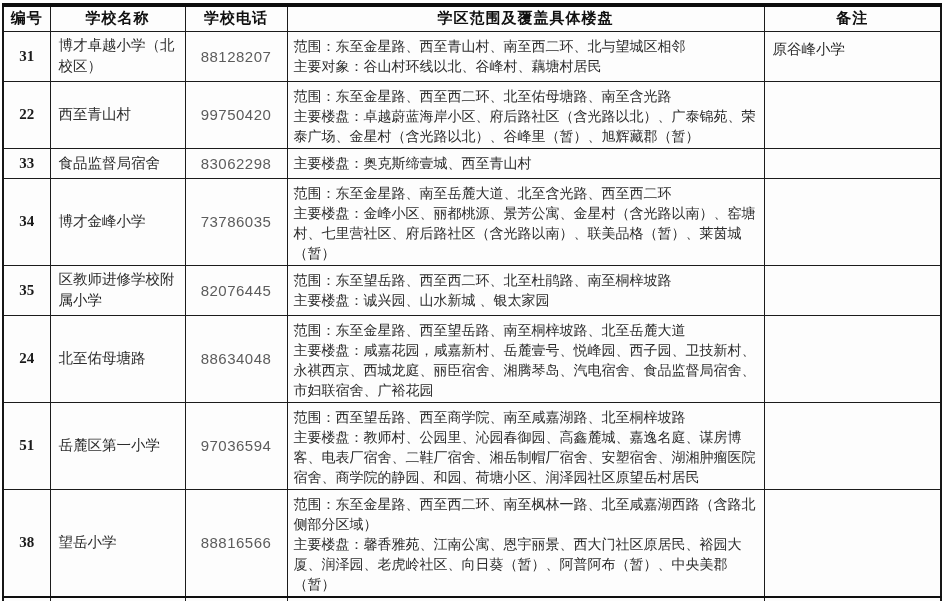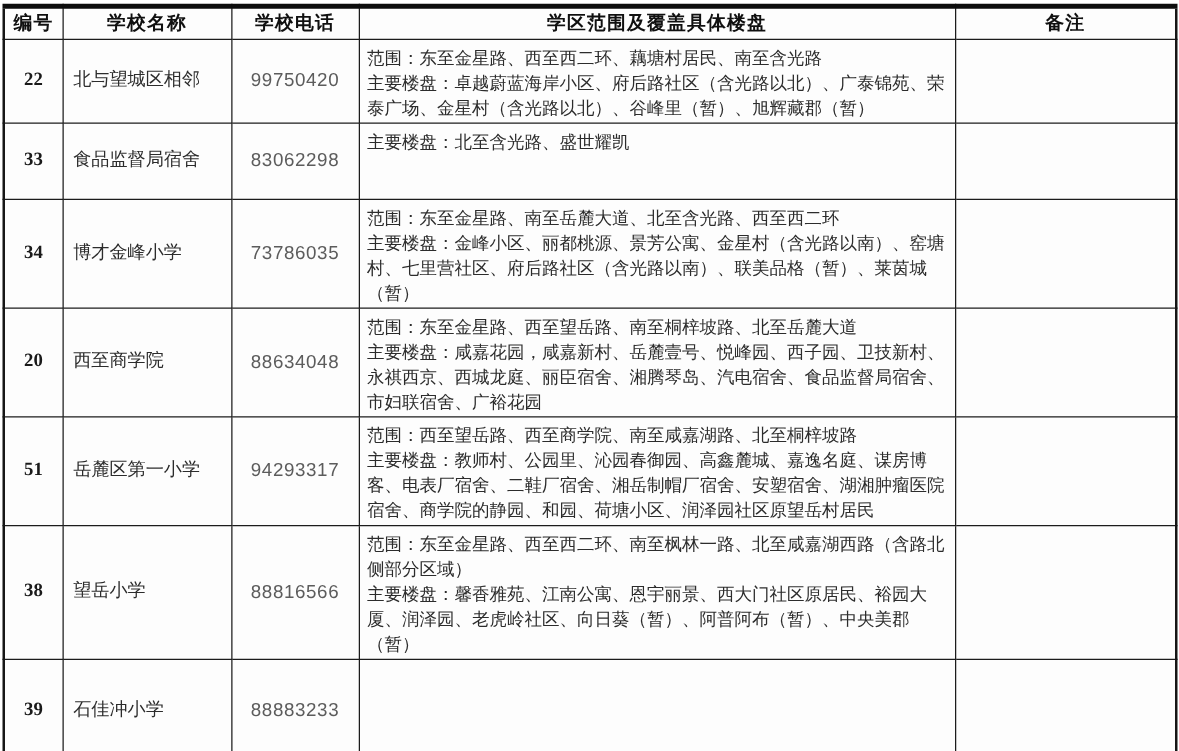--- a/index.html
+++ b/index.html
@@ -79,63 +79,83 @@
     <tr>
       <th>编号</th>
       <th>学校名称</th>
       <th>学校电话</th>
       <th>学区范围及覆盖具体楼盘</th>
       <th>备注</th>
     </tr>
   </thead>
   <tbody>
     <tr>
+      <td class="c-id">31</td>
+      <td class="c-name">博才卓越小学（北校区）</td>
+      <td class="c-phone">88128207</td>
+      <td class="c-range">
+        <div class="rline">范围：东至金星路、西至青山村、南至西二环、北与望城区相邻</div>
+        <div class="rline">主要对象：谷山村环线以北、谷峰村、藕塘村居民</div>
+      </td>
+      <td class="c-note">原谷峰小学</td>
+    </tr>
+    <tr>
       <td class="c-id">22</td>
-      <td class="c-name">北与望城区相邻</td>
+      <td class="c-name">西至青山村</td>
       <td class="c-phone">99750420</td>
       <td class="c-range">
-        <div class="rline">范围：东至金星路、西至西二环、藕塘村居民、南至含光路</div>
+        <div class="rline">范围：东至金星路、西至西二环、北至佑母塘路、南至含光路</div>
         <div class="rline">主要楼盘：卓越蔚蓝海岸小区、府后路社区（含光路以北）、广泰锦苑、荣泰广场、金星村（含光路以北）、谷峰里（暂）、旭辉藏郡（暂）</div>
       </td>
       <td class="c-note"></td>
     </tr>
     <tr>
       <td class="c-id">33</td>
       <td class="c-name">食品监督局宿舍</td>
       <td class="c-phone">83062298</td>
       <td class="c-range">
-        <div class="rline">主要楼盘：北至含光路、盛世耀凯</div>
+        <div class="rline">主要楼盘：奥克斯缔壹城、西至青山村</div>
         <div class="rline"></div>
       </td>
       <td class="c-note"></td>
     </tr>
     <tr>
       <td class="c-id">34</td>
       <td class="c-name">博才金峰小学</td>
       <td class="c-phone">73786035</td>
       <td class="c-range">
         <div class="rline">范围：东至金星路、南至岳麓大道、北至含光路、西至西二环</div>
         <div class="rline">主要楼盘：金峰小区、丽都桃源、景芳公寓、金星村（含光路以南）、窑塘村、七里营社区、府后路社区（含光路以南）、联美品格（暂）、莱茵城（暂）</div>
       </td>
       <td class="c-note"></td>
     </tr>
     <tr>
-      <td class="c-id">20</td>
-      <td class="c-name">西至商学院</td>
+      <td class="c-id">35</td>
+      <td class="c-name">区教师进修学校附属小学</td>
+      <td class="c-phone">82076445</td>
+      <td class="c-range">
+        <div class="rline">范围：东至望岳路、西至西二环、北至杜鹃路、南至桐梓坡路</div>
+        <div class="rline">主要楼盘：诚兴园、山水新城 、银太家园</div>
+      </td>
+      <td class="c-note"></td>
+    </tr>
+    <tr>
+      <td class="c-id">24</td>
+      <td class="c-name">北至佑母塘路</td>
       <td class="c-phone">88634048</td>
       <td class="c-range">
         <div class="rline">范围：东至金星路、西至望岳路、南至桐梓坡路、北至岳麓大道</div>
         <div class="rline">主要楼盘：咸嘉花园，咸嘉新村、岳麓壹号、悦峰园、西子园、卫技新村、永祺西京、西城龙庭、丽臣宿舍、湘腾琴岛、汽电宿舍、食品监督局宿舍、市妇联宿舍、广裕花园</div>
       </td>
       <td class="c-note"></td>
     </tr>
     <tr>
       <td class="c-id">51</td>
       <td class="c-name">岳麓区第一小学</td>
-      <td class="c-phone">94293317</td>
+      <td class="c-phone">97036594</td>
       <td class="c-range">
         <div class="rline">范围：西至望岳路、西至商学院、南至咸嘉湖路、北至桐梓坡路</div>
         <div class="rline">主要楼盘：教师村、公园里、沁园春御园、高鑫麓城、嘉逸名庭、谋房博客、电表厂宿舍、二鞋厂宿舍、湘岳制帽厂宿舍、安塑宿舍、湖湘肿瘤医院宿舍、商学院的静园、和园、荷塘小区、润泽园社区原望岳村居民</div>
       </td>
       <td class="c-note"></td>
     </tr>
     <tr>
       <td class="c-id">38</td>
       <td class="c-name">望岳小学</td>
       <td class="c-phone">88816566</td>

